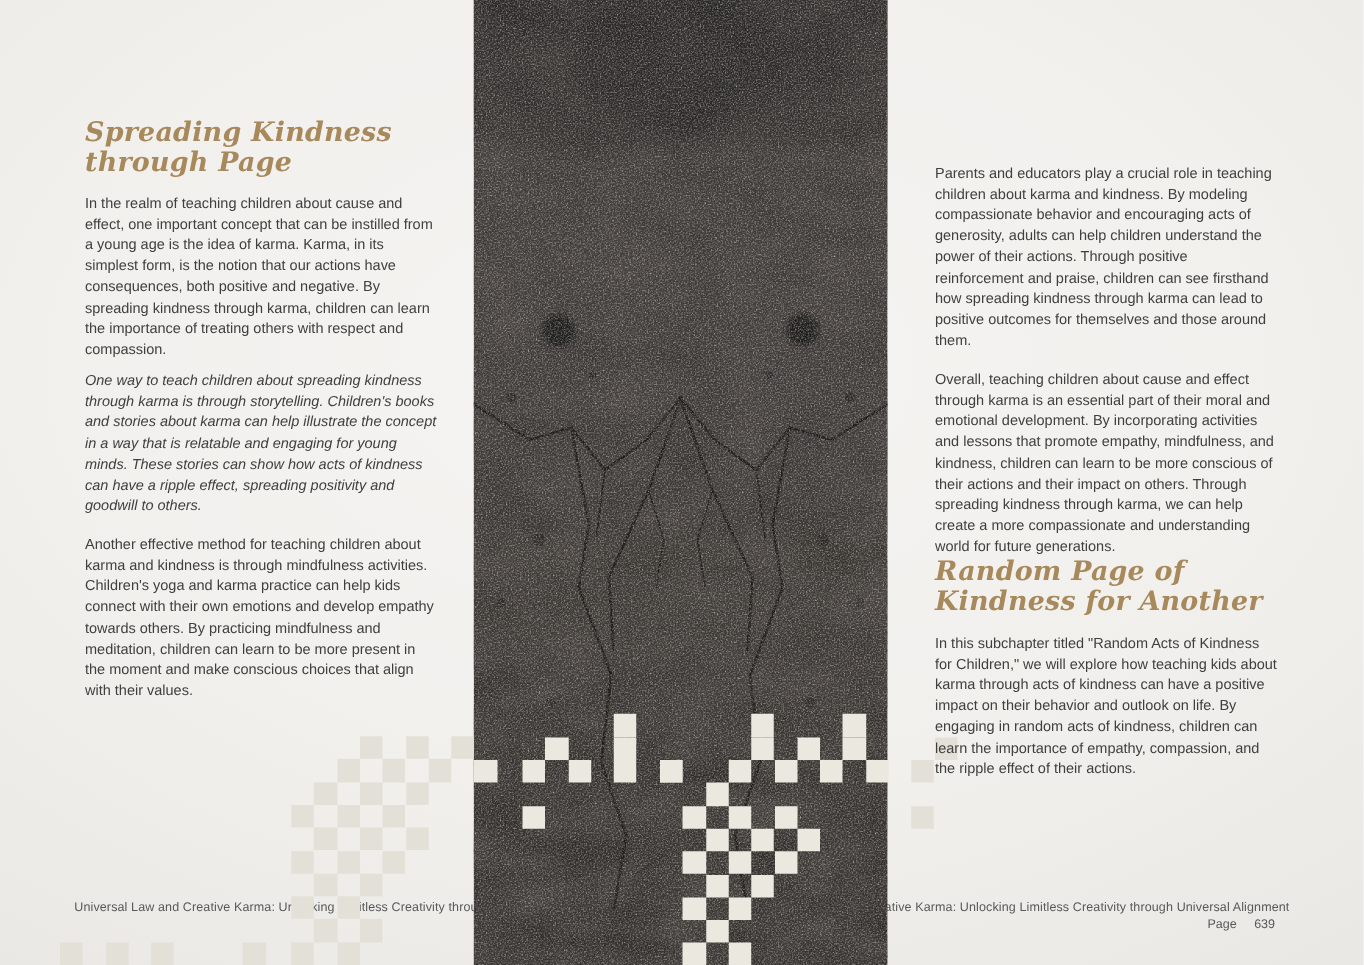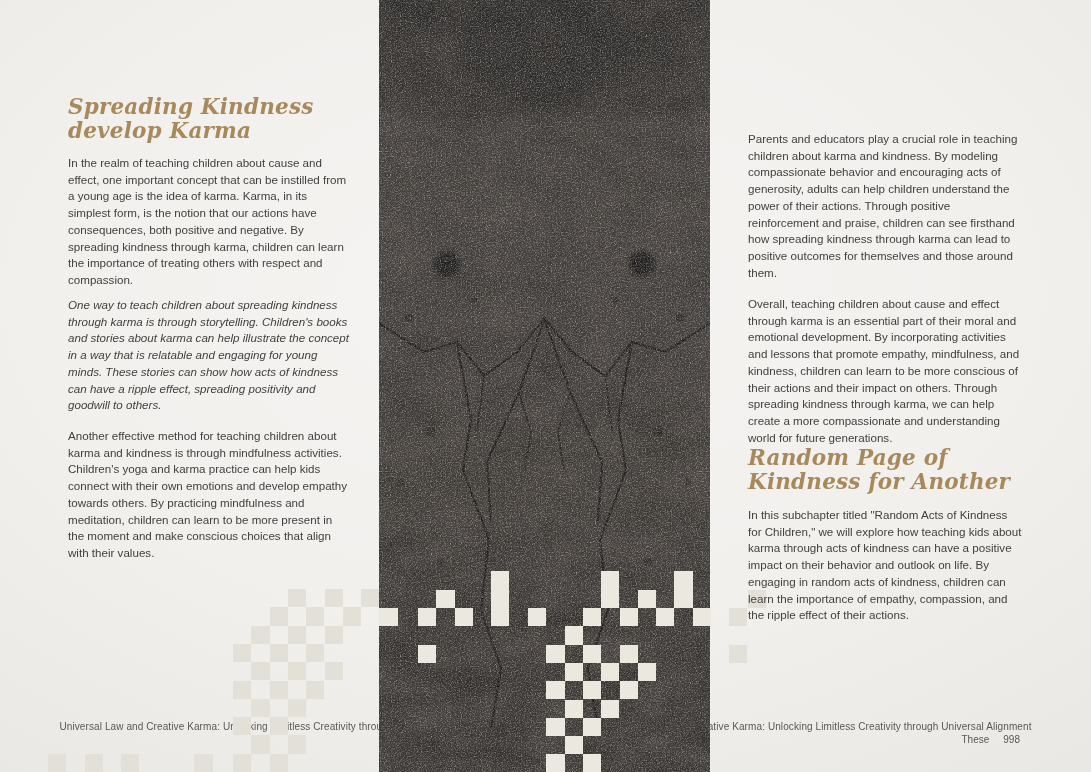--- a/index.html
+++ b/index.html
@@ -38,21 +38,21 @@
   .col-right .para{width:274px;}
 </style>
 </head>
 <body>
 
 <div class="canvas">
 
   <div class="footer-text" style="left:0; top:721px; width:546px;">Universal Law and Creative Karma: Unlocking Limitless Creativity through Universal Alignment</div>
   <div class="footer-text" style="left:545px; top:721px; width:546px;">Universal Law and Creative Karma: Unlocking Limitless Creativity through Universal Alignment</div>
   <div class="page-line" style="left:545px; top:734px; width:475px;">
-    <span>These</span><span class="num">998</span>
+    <span>Page</span><span class="num">639</span>
   </div>
 
   <svg class="strip" width="331" height="772" viewBox="0 0 331 772">
     <defs>
       <linearGradient id="vg" x1="0" y1="0" x2="0" y2="1">
         <stop offset="0" stop-color="#2d2b2a"></stop>
         <stop offset="0.10" stop-color="#353230"></stop>
         <stop offset="0.28" stop-color="#3d3936"></stop>
         <stop offset="0.45" stop-color="#353230"></stop>
         <stop offset="0.62" stop-color="#393531"></stop>
@@ -173,21 +173,21 @@
       <div class="sq" style="left: 379.4px; top: 607.6px; width: 18.3px; height: 18.3px; background: rgb(235, 232, 224);"></div>
       <div class="sq" style="left: 748px; top: 589.7px; width: 18.3px; height: 18.3px; background: rgb(227, 224, 215);"></div>
       <div class="sq" style="left: 729px; top: 608px; width: 18.3px; height: 18.3px; background: rgb(227, 224, 215);"></div>
       <div class="sq" style="left: 729px; top: 644.6px; width: 18.3px; height: 18.3px; background: rgb(227, 224, 215);"></div>
     </div>
 
   <div class="textlayer">
     <div class="col-left">
       <div class="abs heading" style="left:68px; top:95px;">
         <div>Spreading Kindness</div>
-        <div>develop Karma</div>
+        <div>through Page</div>
       </div>
       <div class="abs para" style="left:68px; top:155px;">In the realm of teaching children about cause and effect, one important concept that can be instilled from a young age is the idea of karma. Karma, in its simplest form, is the notion that our actions have consequences, both positive and negative. By spreading kindness through karma, children can learn the importance of treating others with respect and compassion.</div>
       <div class="abs para" style="left:68px; top:297px;font-style:italic;">One way to teach children about spreading kindness through karma is through storytelling. Children's books and stories about karma can help illustrate the concept in a way that is relatable and engaging for young minds. These stories can show how acts of kindness can have a ripple effect, spreading positivity and goodwill to others.</div>
       <div class="abs para" style="left:68px; top:428px;">Another effective method for teaching children about karma and kindness is through mindfulness activities. Children's yoga and karma practice can help kids connect with their own emotions and develop empathy towards others. By practicing mindfulness and meditation, children can learn to be more present in the moment and make conscious choices that align with their values.</div>
     </div>
 
     <div class="col-right">
       <div class="abs para" style="left:748px; top:131px;">Parents and educators play a crucial role in teaching children about karma and kindness. By modeling compassionate behavior and encouraging acts of generosity, adults can help children understand the power of their actions. Through positive reinforcement and praise, children can see firsthand how spreading kindness through karma can lead to positive outcomes for themselves and those around them.</div>
       <div class="abs para" style="left:748px; top:296px;">Overall, teaching children about cause and effect through karma is an essential part of their moral and emotional development. By incorporating activities and lessons that promote empathy, mindfulness, and kindness, children can learn to be more conscious of their actions and their impact on others. Through spreading kindness through karma, we can help create a more compassionate and understanding world for future generations.</div>
       <div class="abs heading" style="left:748px; top:446px;">

